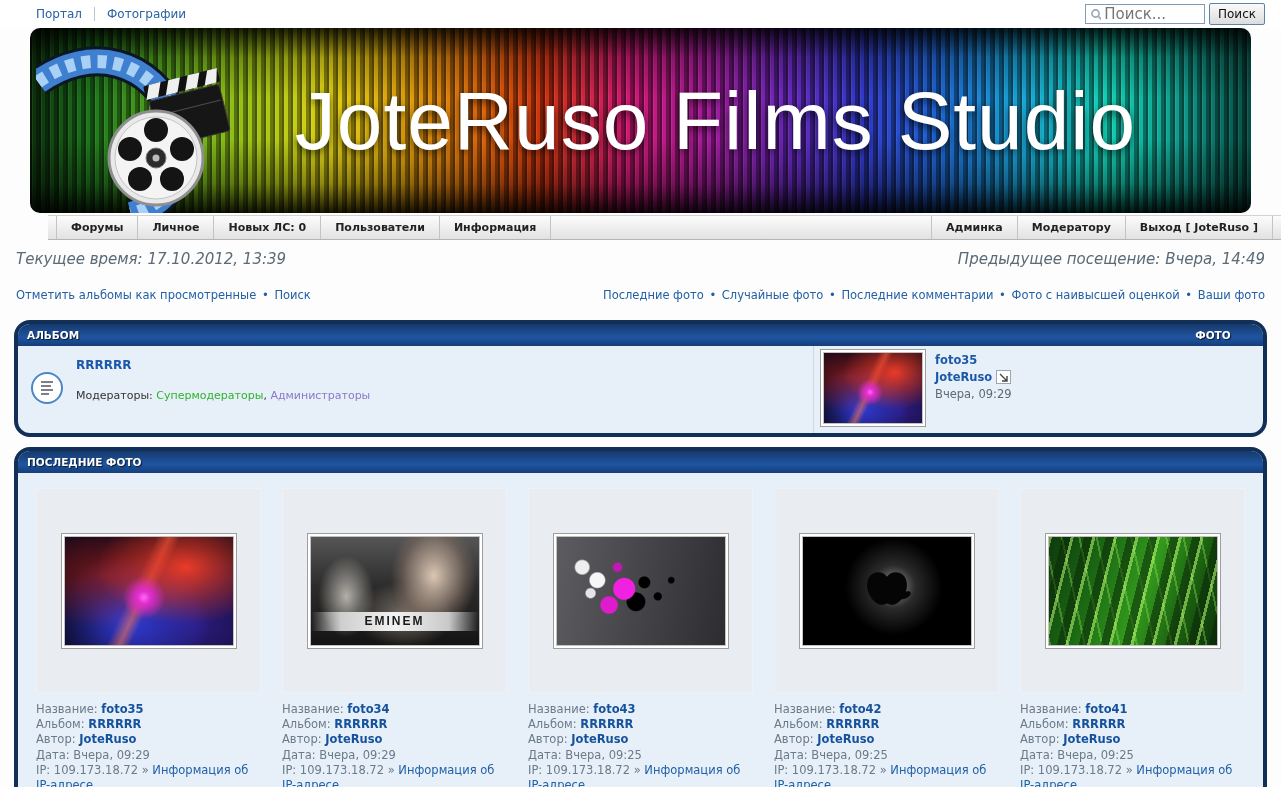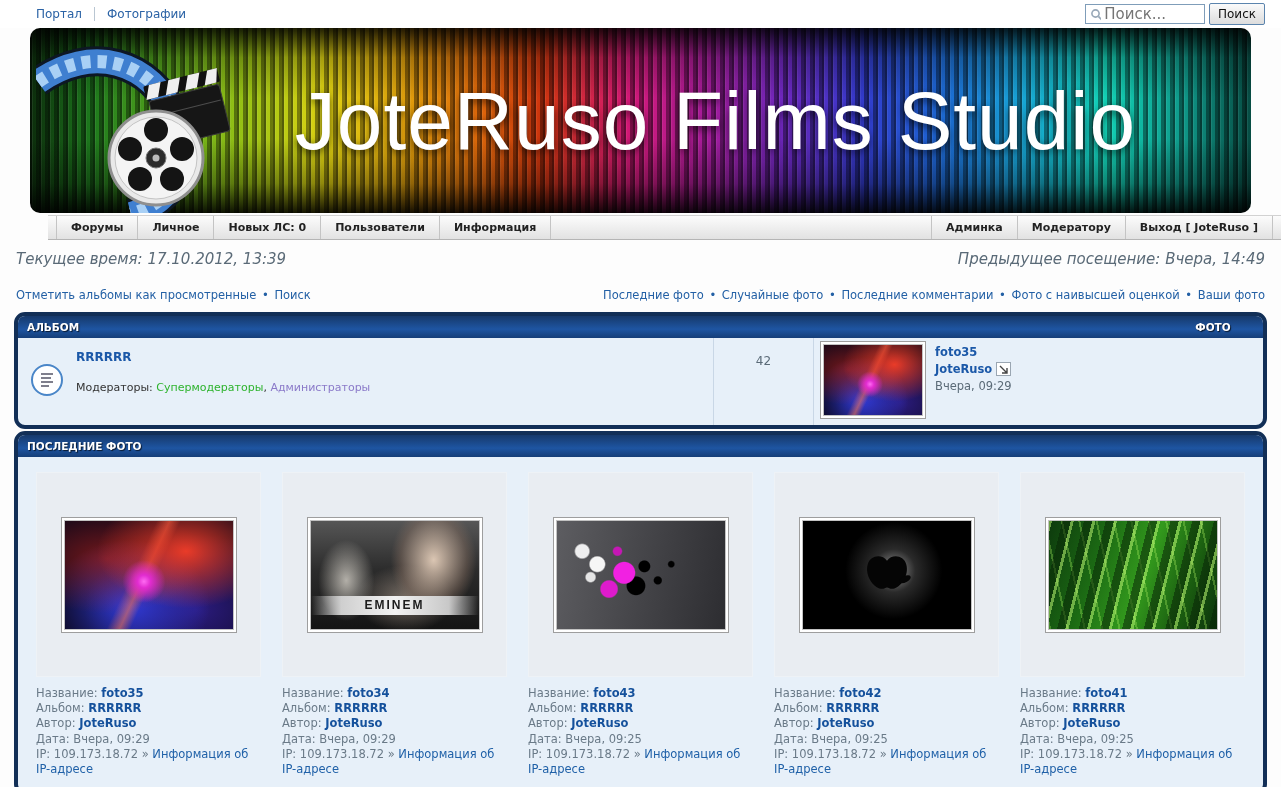--- a/index.html
+++ b/index.html
@@ -51,21 +51,21 @@
 
   
   .metarow { display:flex; justify-content:space-between; padding:10px 16px 0;
              font-size:15px; color:#5a6a77;font-style:italic; }
   .quicklinks { display:flex; justify-content:space-between; padding:20px 16px 8px;
                 font-size:11.5px; color:#2360a5; }
   .quicklinks a { color:#2360a5; }
   .bullet { color:#2360a5; margin:0 2px; }
 
   
-  .panel { margin:2px 14px 0; border:4px solid #122f57; border-radius:11px; overflow:hidden;
+  .panel { margin:10px 14px 0; border:4px solid #122f57; border-radius:16px; overflow:hidden;
            background:#e7f0f9; }
   .panel-header { height:22px; display:flex; align-items:center;
                   background:linear-gradient(#16396b,#1e55a2 60%,#153e78);
                   color:#fff; font-size:10.5px; font-weight:bold;
                   text-shadow:1px 1px 1px rgba(0,0,0,.7); }
   .ph-album { flex:1; padding-left:9px; }
   .ph-count { width:100px; text-align:center; }
   .ph-last  { width:450px; padding-left:9px; }
 
   
@@ -266,21 +266,20 @@
       </div>
       <div class="album-main">
         <a class="album-name">RRRRRR</a>
         <div class="modline">
           <span>Модераторы:</span>
           <a class="mod-green">Супермодераторы</a><span>,</span>
           <a class="mod-purple">Администраторы</a>
         </div>
       </div>
     </div>
-    <div class="album-cell-count">42</div>
     <div class="album-cell-last">
       <span class="frame">
         <span class="art art-sm art-fractal"></span>
       </span>
       <div class="lp-info">
         <a class="lp-title">foto35</a>
         <div class="lp-authorline">
           <a class="lp-author">JoteRuso</a>
           <span class="goto-ic">
             <svg width="9" height="9">

